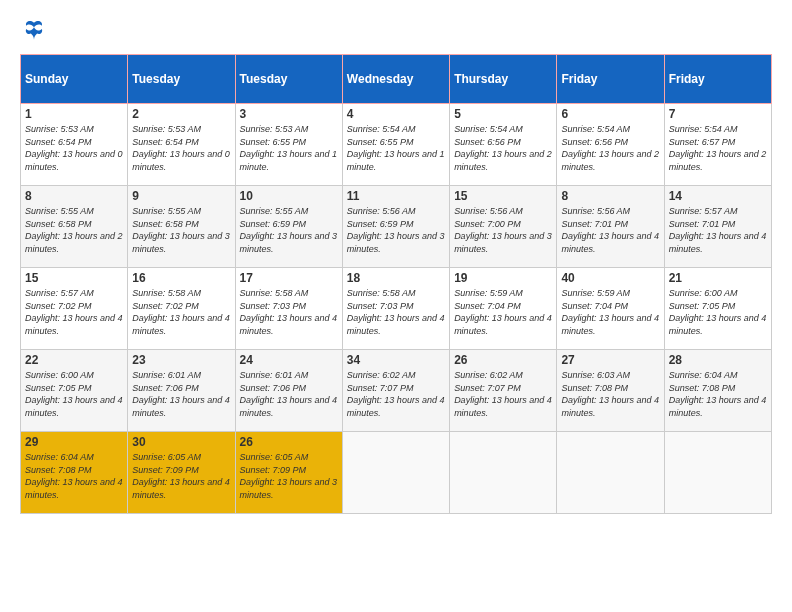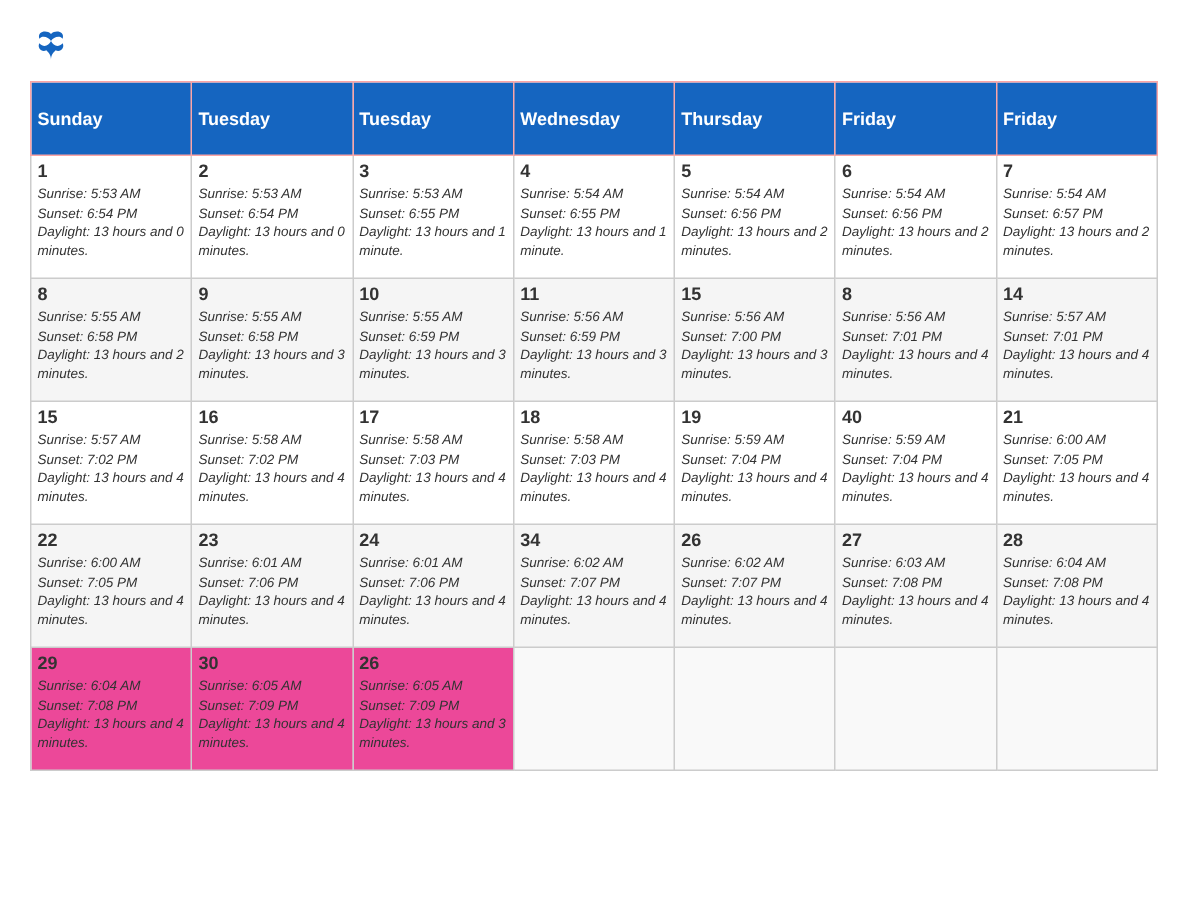--- a/index.html
+++ b/index.html
@@ -88,21 +88,21 @@
       font-size: 9px;
       line-height: 1.4;
       color: #333;
       font-style: italic;
     }
     .empty-cell {
       background: #f9f9f9 !important;
     }
     
     .calendar tr:last-child td {
-      background: #ec4899;
+      background: #eab308;
     }
   </style>
 </head>
 <body>
 
 <div class="page">
   <div class="header">
     <div class="logo">
       <svg class="logo-bird" viewBox="0 0 36 36" xmlns="http://www.w3.org/2000/svg">
         <path d="M18 6 C22 2 30 4 28 10 C26 7 20 8 18 12 C16 8 10 7 8 10 C6 4 14 2 18 6Z" fill="#1565c0"></path>

